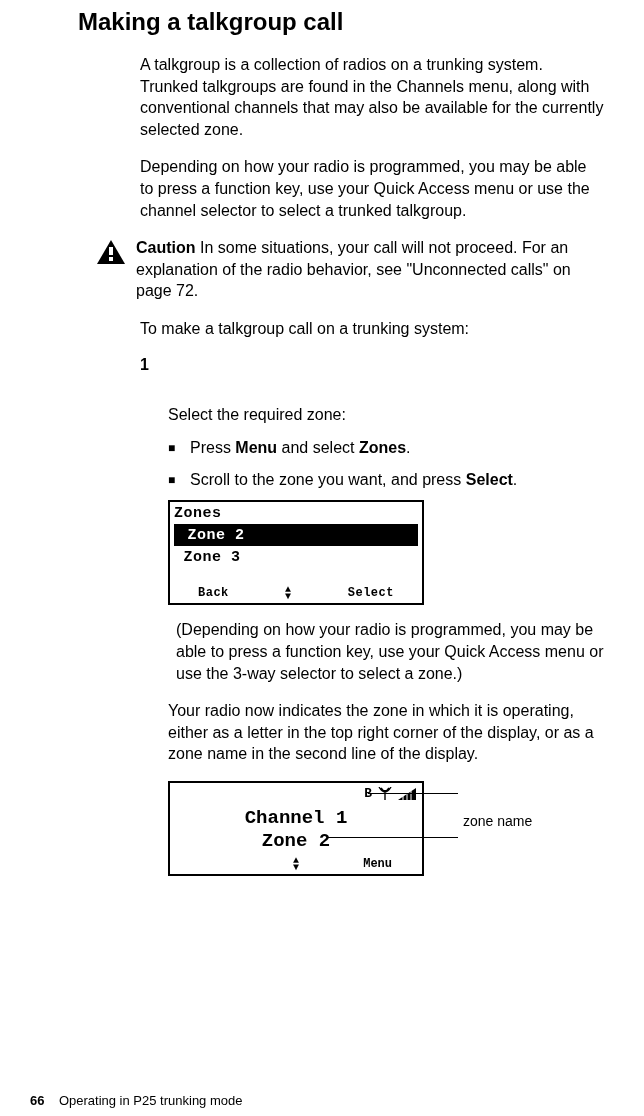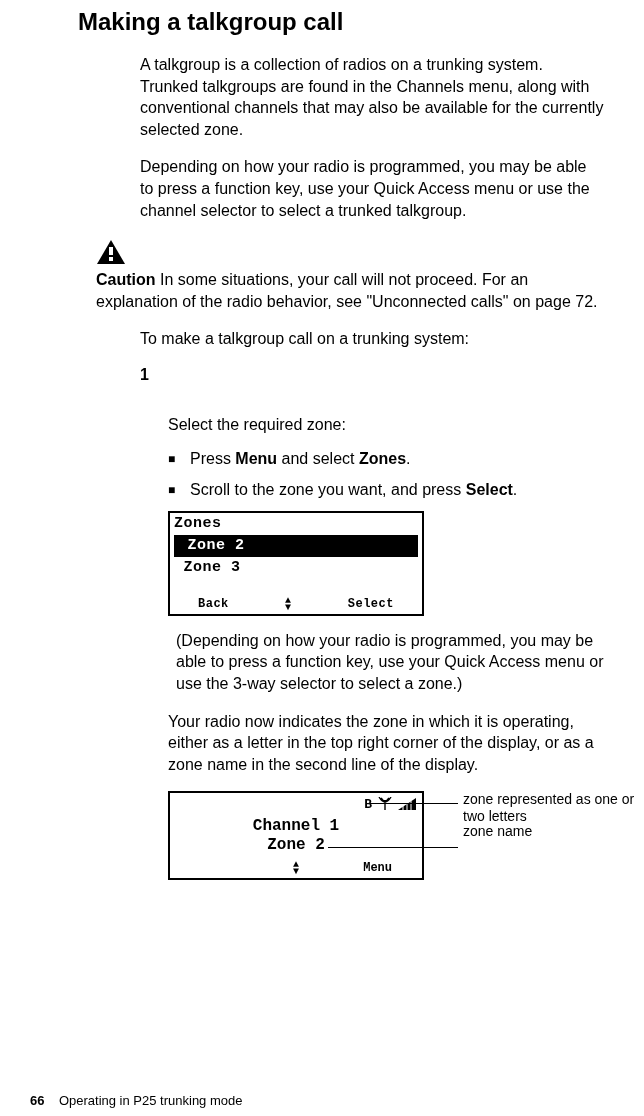--- a/index.html
+++ b/index.html
@@ -28,21 +28,20 @@
     font-size: 16px;
     line-height: 1.35;
     margin-bottom: 16px;
   }
   .caution-row {
     display: flex;
     align-items: flex-start;
     margin-left: 96px;
     margin-right: 10px;
     margin-bottom: 16px;
-    flex-direction: column;
   }
   .caution-icon {
     flex: 0 0 auto;
     margin-right: 10px;
     margin-top: 2px;
   }
   .caution-text {
     font-size: 16px;
     line-height: 1.35;
   }
@@ -129,21 +128,21 @@
     align-items:center;
     height:22px;
     padding: 0 6px;
     gap:6px;
     font-weight:bold;
     font-size:13px;
   }
   .lcd2-center {
     text-align:center;
     font-weight:bold;
-    font-size:16px;
+    font-size:19px;
     line-height:1.2;
     padding: 2px 0 2px 0;
   }
   .lcd2-footer {
     display:flex;
     justify-content:center;
     align-items:center;
     gap:30px;
     font-weight:bold;
     font-size:12px;
@@ -258,21 +257,20 @@
           <div>Channel 1</div>
           <div>Zone 2</div>
         </div>
         <div class="lcd2-footer">
           <span class="arrows">▲<br>▼</span>
           <span style="position:absolute; right:30px;">Menu</span>
         </div>
       </div>
 
       <div class="leader-line" style="left:200px; top:12px; width:90px;"></div>
-      <div class="annot" style="left:295px; top:0px; width:180px;">zone represented as one or two letters</div>
 
       <div class="leader-line" style="left:160px; top:56px; width:130px;"></div>
       <div class="annot" style="left:295px; top:32px;">zone name</div>
     </div>
 
   </div>
 </div>
 
 <div class="footer-pg">
   <span>66</span>&nbsp;&nbsp;&nbsp;&nbsp;<span class="light">Operating in P25 trunking mode</span>

